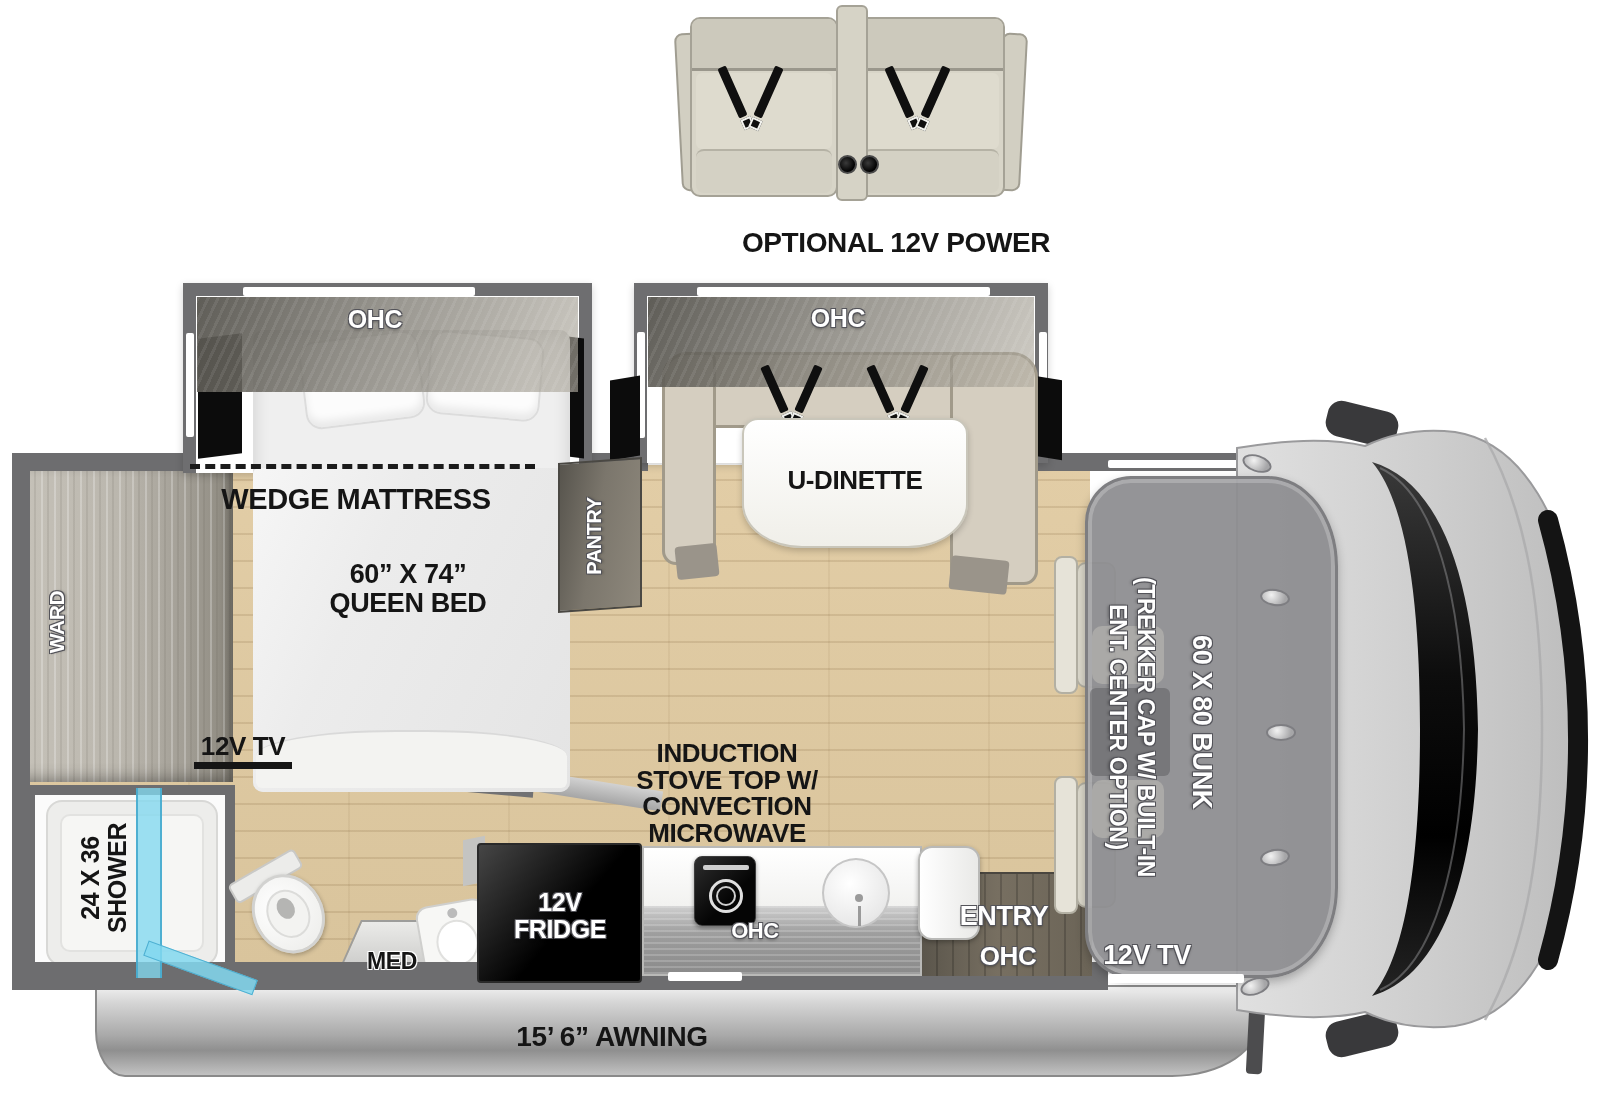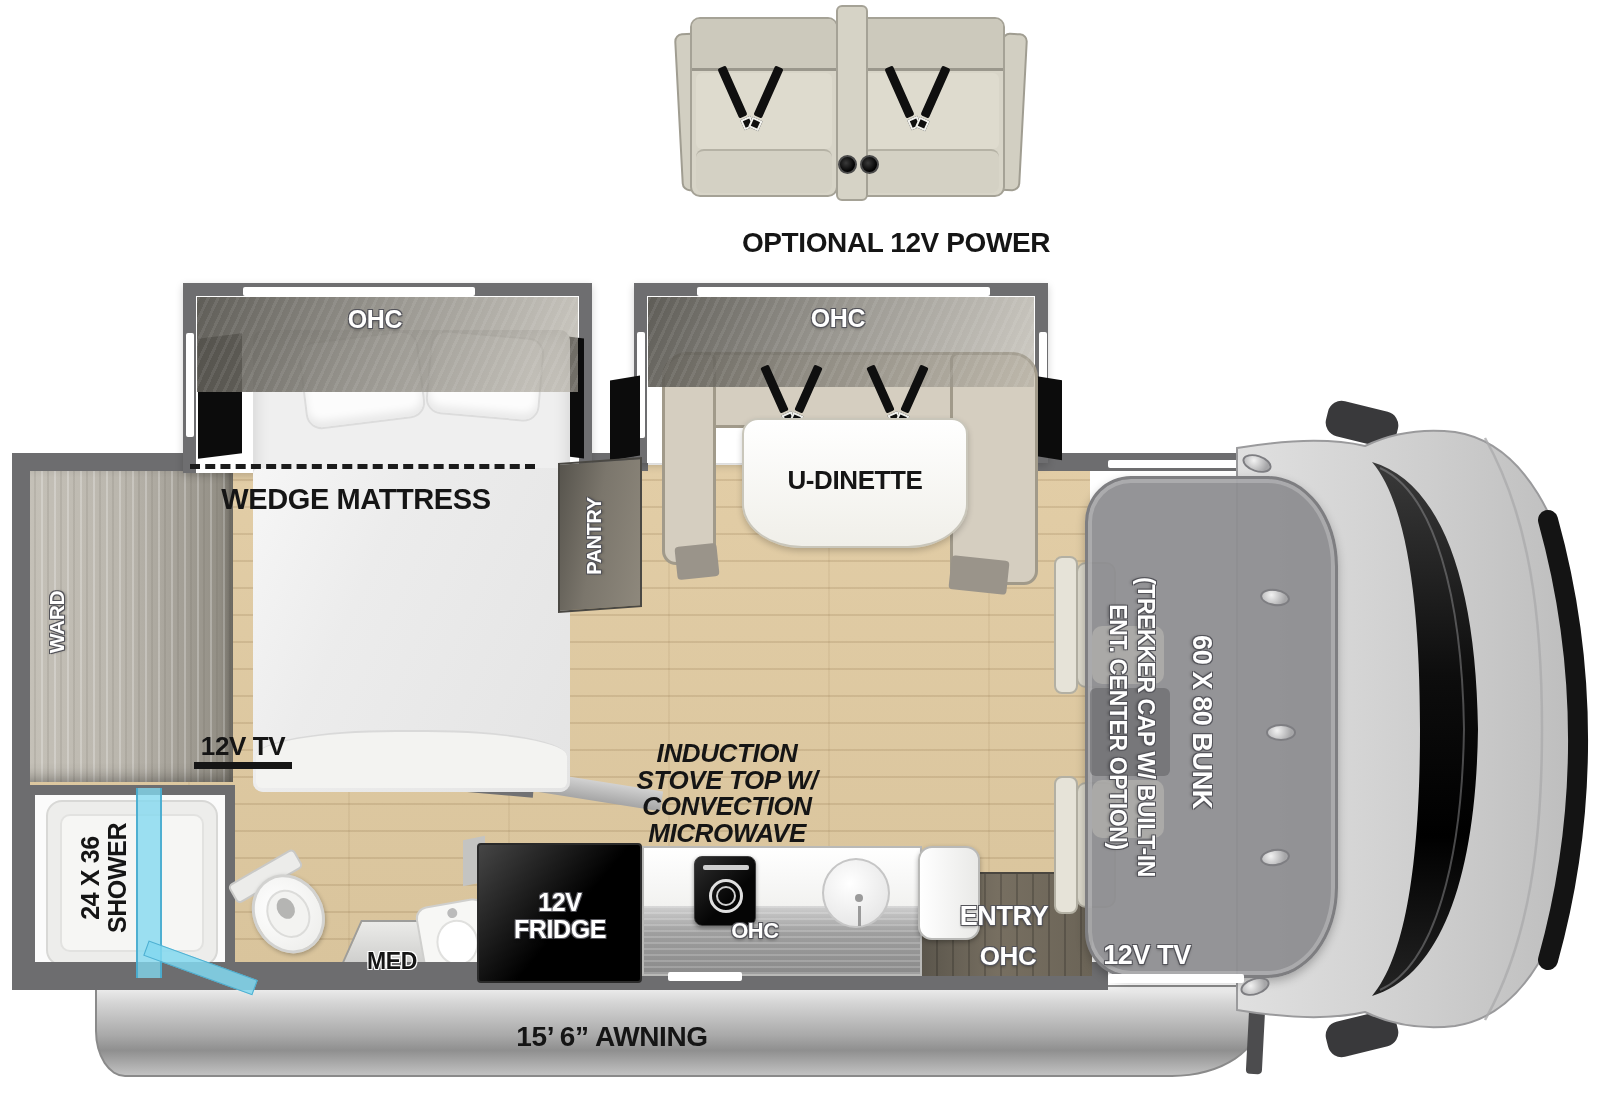--- a/index.html
+++ b/index.html
@@ -231,40 +231,44 @@
   </div>
 
   <div class="lbl" style="left:856px;top:243px;font-size:28px;margin-left:40px;">
     <div>OPTIONAL 12V POWER</div>
   </div>
 
   <div class="lbl white" style="left:375px;top:319px;font-size:25px;">OHC</div>
   <div class="lbl white" style="left:838px;top:318px;font-size:25px;">OHC</div>
 
   <div class="lbl" style="left:356px;top:500px;font-size:29px;">WEDGE MATTRESS</div>
+  <div class="lbl" style="left:408px;top:589px;font-size:27px;">
+    <div>60” X 74”</div>
+    <div>QUEEN BED</div>
+  </div>
 
   <div class="lbl white vert" style="left:595px;top:536px;font-size:20px;">PANTRY</div>
   <div class="lbl white vert" style="left:57px;top:622px;font-size:21px;">WARD</div>
 
   <div class="lbl" style="left:855px;top:480px;font-size:26px;">U-DINETTE</div>
 
   <div class="lbl" style="left:243px;top:746px;font-size:26px;">12V TV</div>
 
   <div class="lbl vert" style="left:104px;top:878px;font-size:25px;">
     <div>24 X 36</div>
     <div>SHOWER</div>
   </div>
   <div class="lbl" style="left:392px;top:961px;font-size:23px;text-shadow:-1px -1px 0 #fff,1px -1px 0 #fff,-1px 1px 0 #fff,1px 1px 0 #fff;">MED</div>
 
   <div class="lbl white" style="left:560px;top:916px;font-size:25px;">
     <div>12V</div>
     <div>FRIDGE</div>
   </div>
 
-  <div class="lbl" style="left:727px;top:793px;font-size:26px;line-height:1.02;font-style:italic;">
+  <div class="lbl" style="left:727px;top:793px;font-size:26px;line-height:1.02;">
     <div>INDUCTION</div>
     <div>STOVE TOP W/</div>
     <div>CONVECTION</div>
     <div>MICROWAVE</div>
   </div>
   <div class="lbl white" style="left:755px;top:931px;font-size:22px;">OHC</div>
 
   <div class="lbl white" style="left:1004px;top:917px;font-size:27px;">ENTRY</div>
   <div class="lbl white" style="left:1008px;top:956px;font-size:26px;">OHC</div>
 

